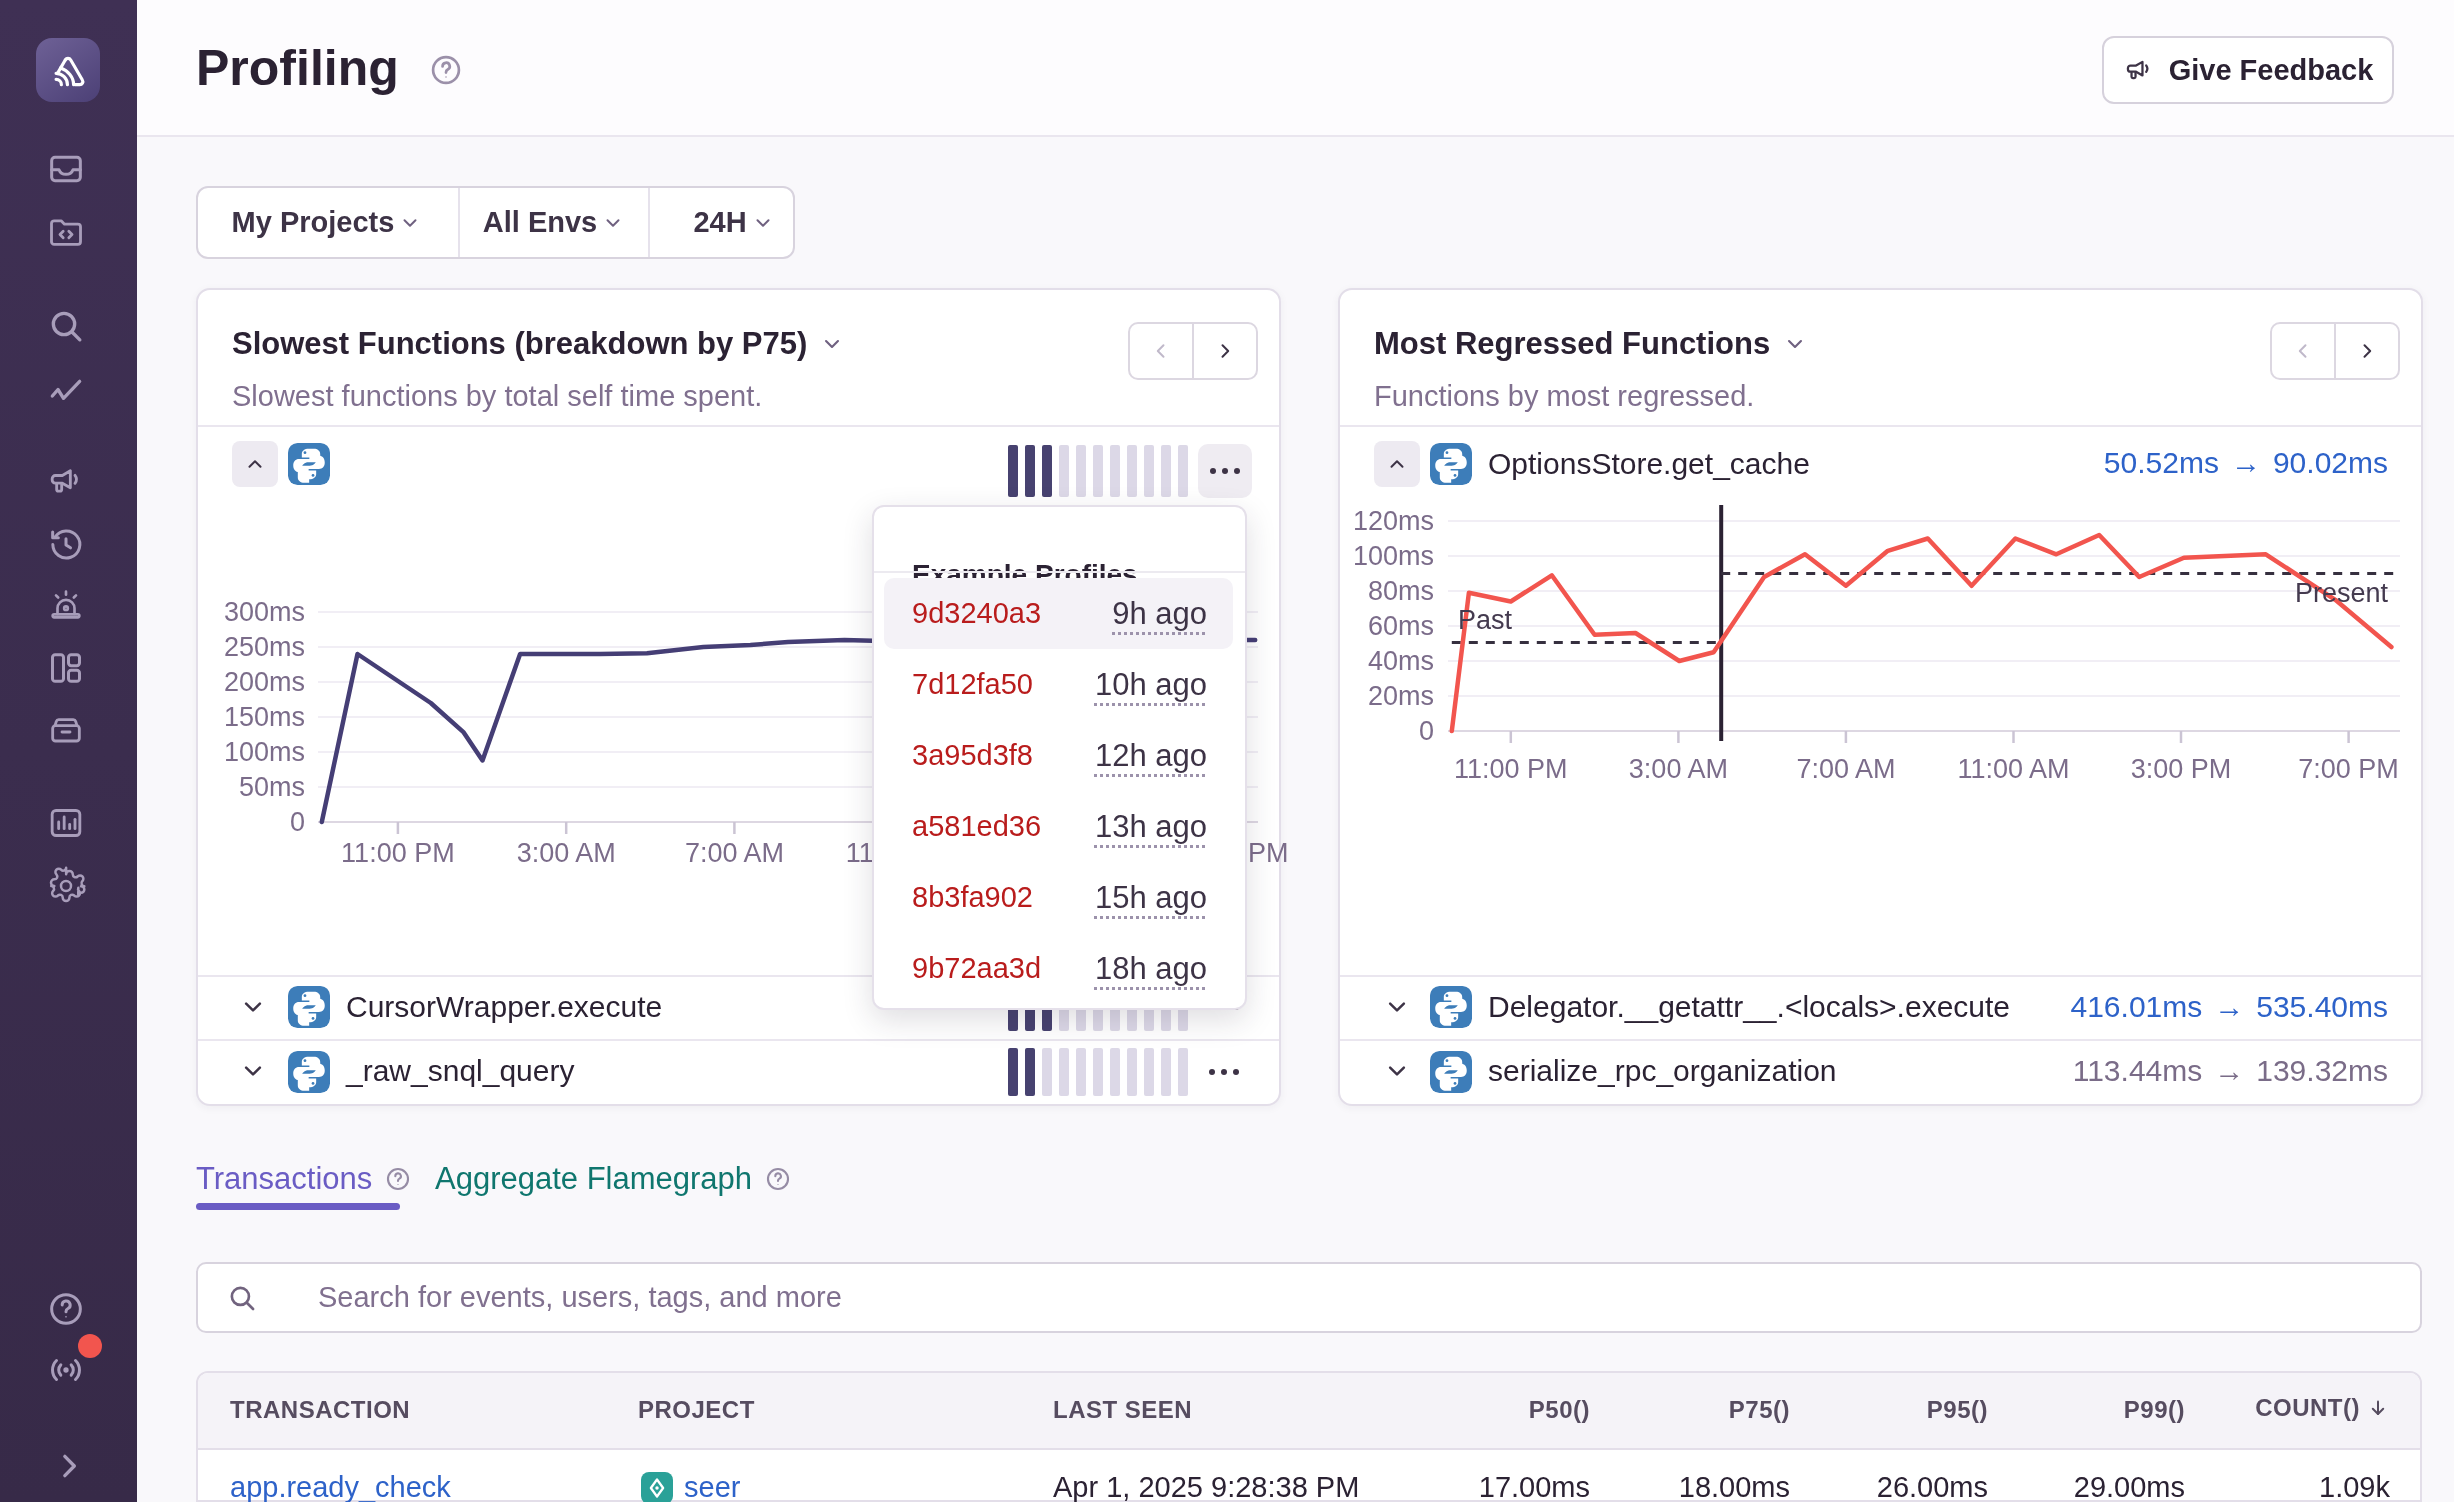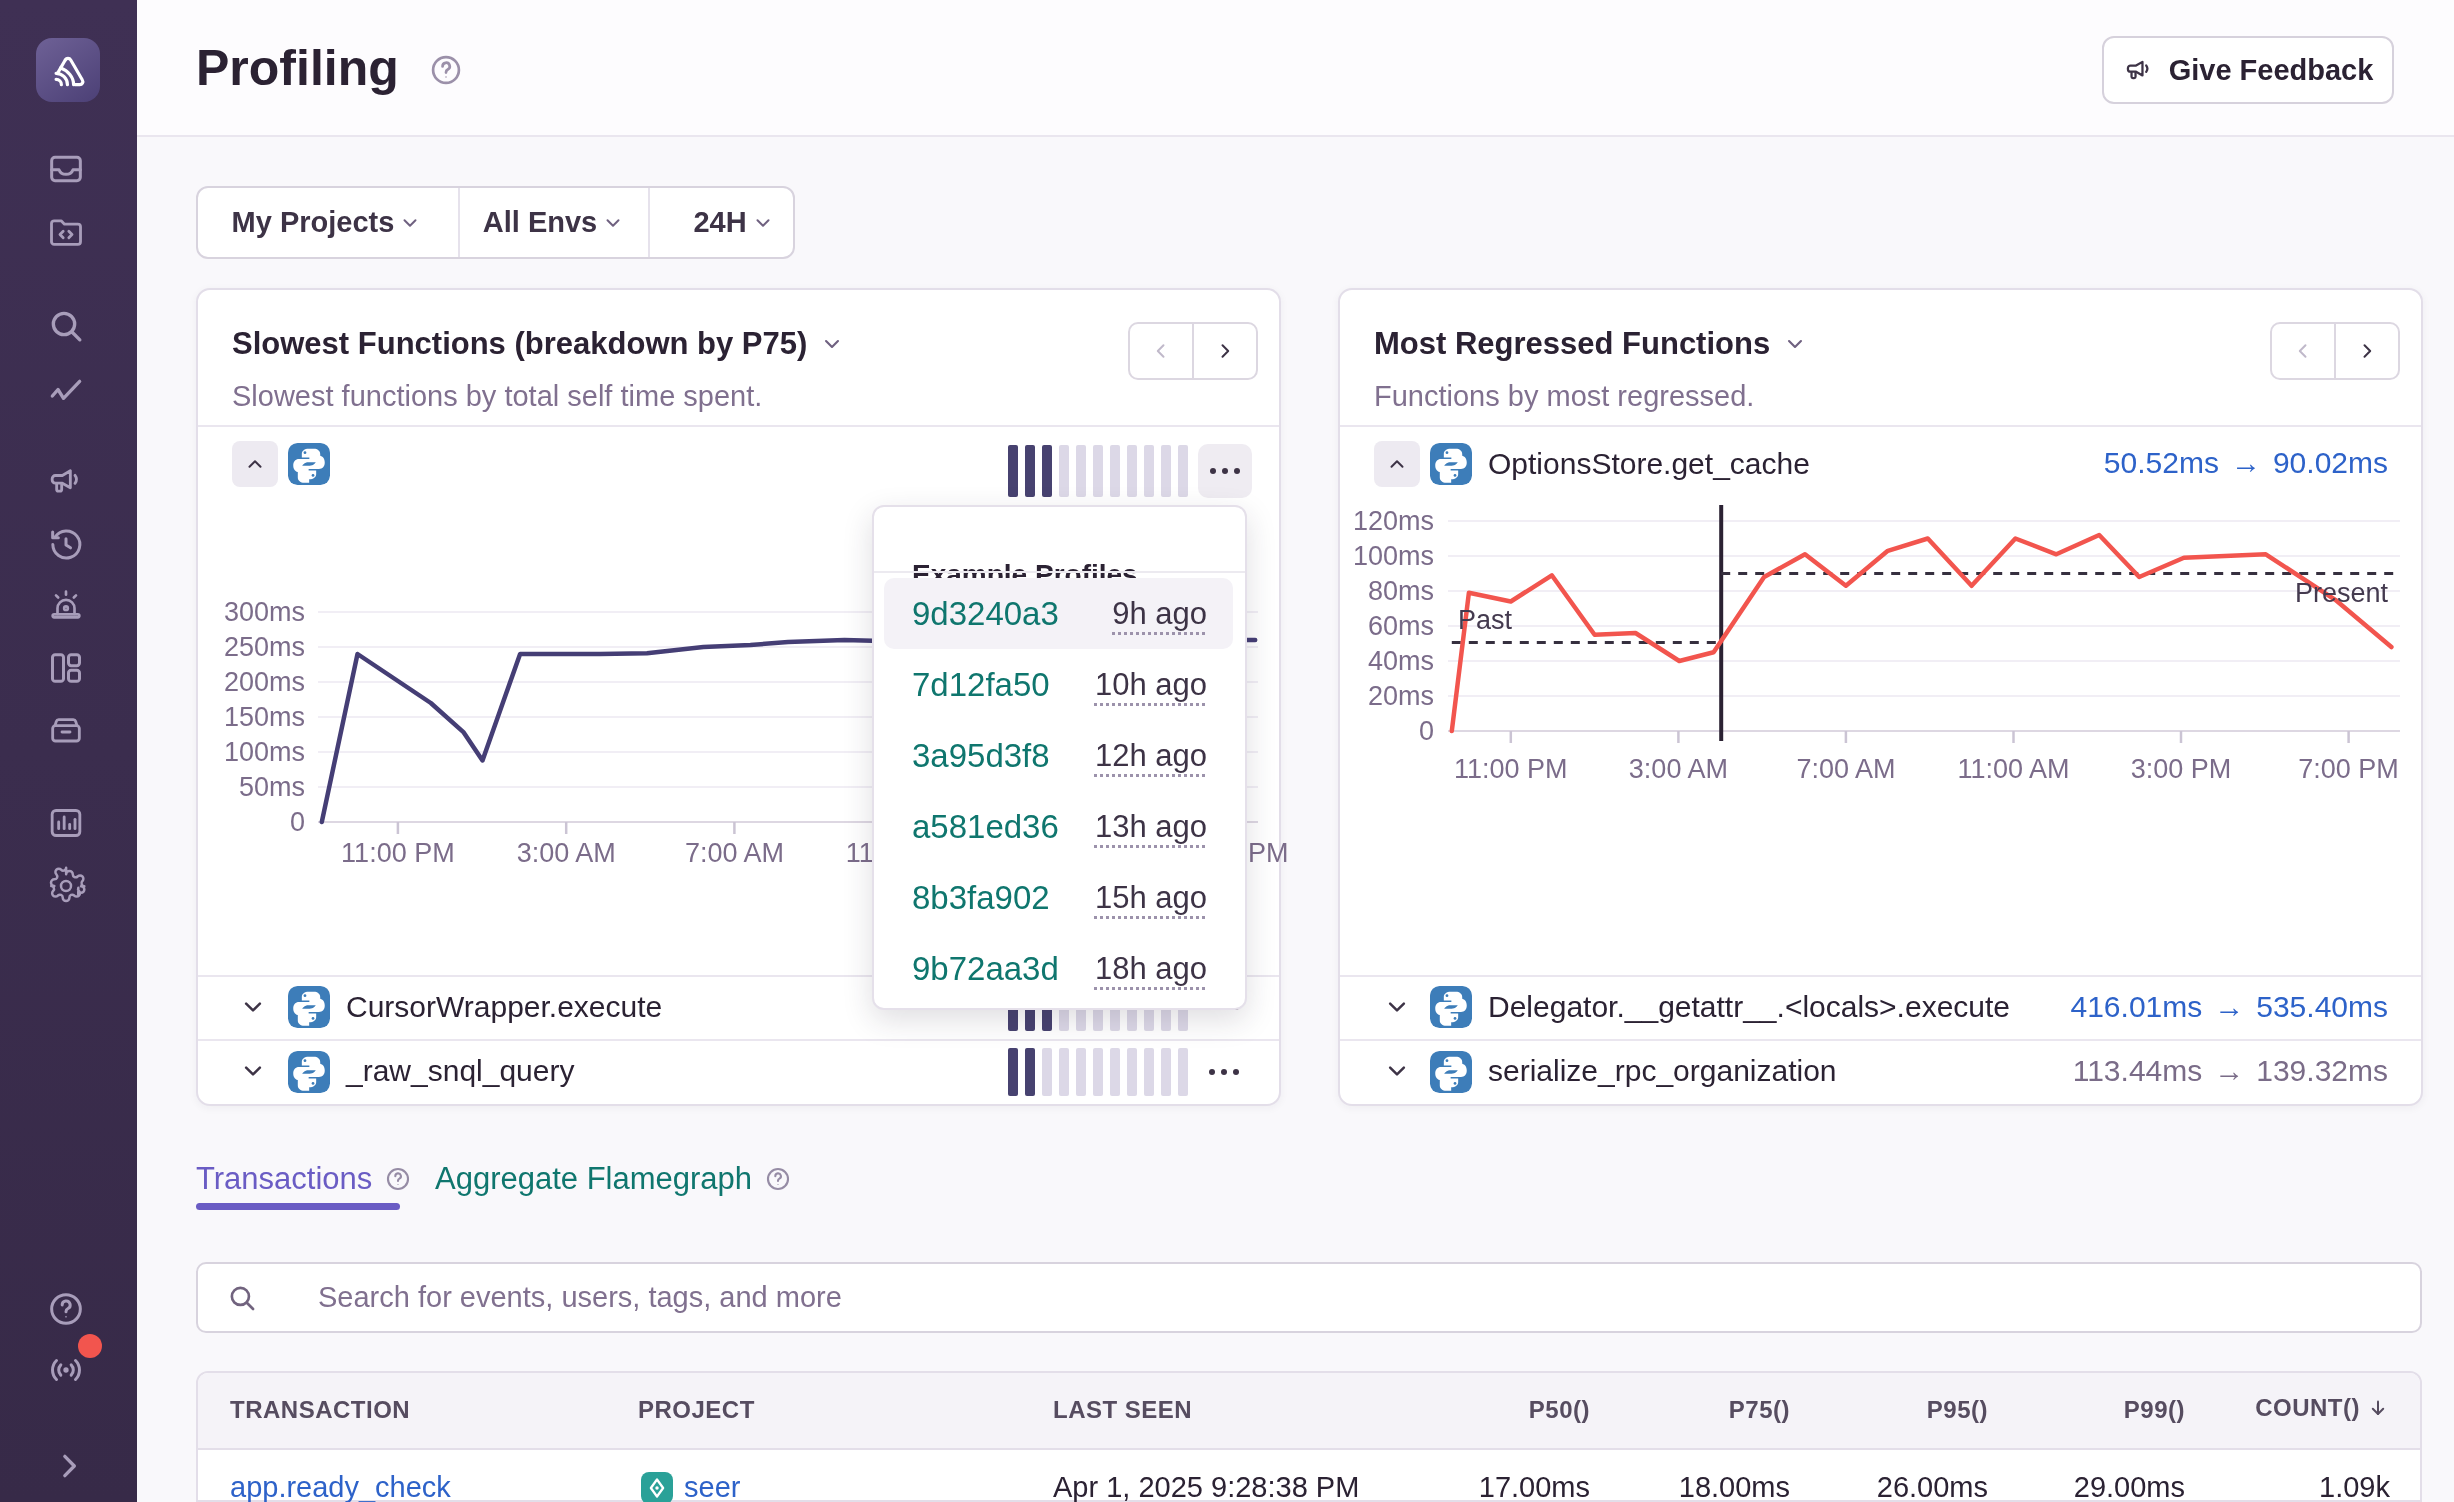--- a/index.html
+++ b/index.html
@@ -61,21 +61,21 @@
   .axis-note{font-size:27px;color:#443a4f;line-height:32px;}
   
   .dropdown{left:872px;top:505px;width:375px;height:505px;background:#fff;border:2px solid #e5e0ea;border-radius:12px;
             box-shadow:0 10px 30px rgba(43,34,51,.15);z-index:50;box-sizing:border-box;}
   .dd-title{left:912px;top:523px;font-size:28px;font-weight:700;color:#2b2233;line-height:44px;z-index:51;margin-top:30px;}
   .dd-div{left:874px;top:571px;width:371px;height:2px;background:#eceaf0;z-index:51;}
   #profile-list{left:872px;top:578px;width:375px;z-index:51;}
   .profile-item{height:71px;margin:0 14px 0 12px;padding:0 26px 0 28px;display:flex;align-items:center;justify-content:space-between;
                 border-radius:10px;cursor:pointer;}
   .profile-item.active{background:#f4f2f7;}
-  .profile-id{font-size:33px;color:#0f766e;}
+  .profile-id{font-size:29px;color:#b91c1c;}
   .profile-ago{font-size:31px;color:#3d3346;text-decoration:underline dotted 2.5px #9c92ab;text-underline-offset:8px;}
   
   .tab{display:flex;align-items:center;gap:12px;cursor:pointer;}
   .tab .lbl{font-size:31px;line-height:42px;}
   .tab .ic{width:28px;height:28px;color:#968ca5;}
   .tab.active .lbl{color:#6a5cc4;}
   .tab.inactive .lbl{color:#0f766e;}
   .tab-underline{left:196px;top:1203px;width:204px;height:7px;border-radius:4px;background:#6a5cc4;}
   .searchbar{left:196px;top:1262px;width:2226px;height:71px;background:#fff;border:2px solid #d8d3de;border-radius:10px;
              display:flex;align-items:center;padding:0 0 0 28px;box-sizing:border-box;gap:18px;}

